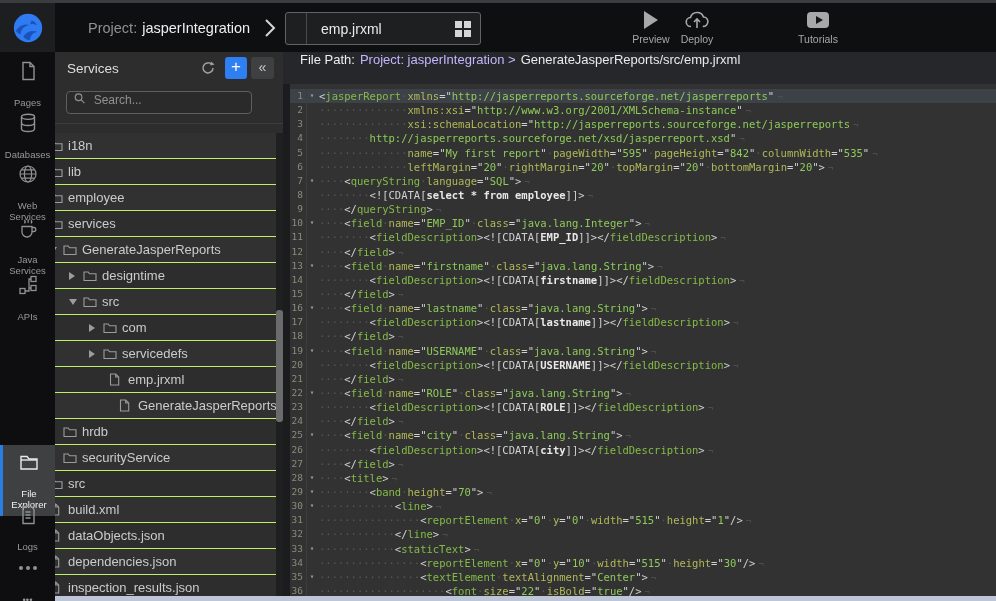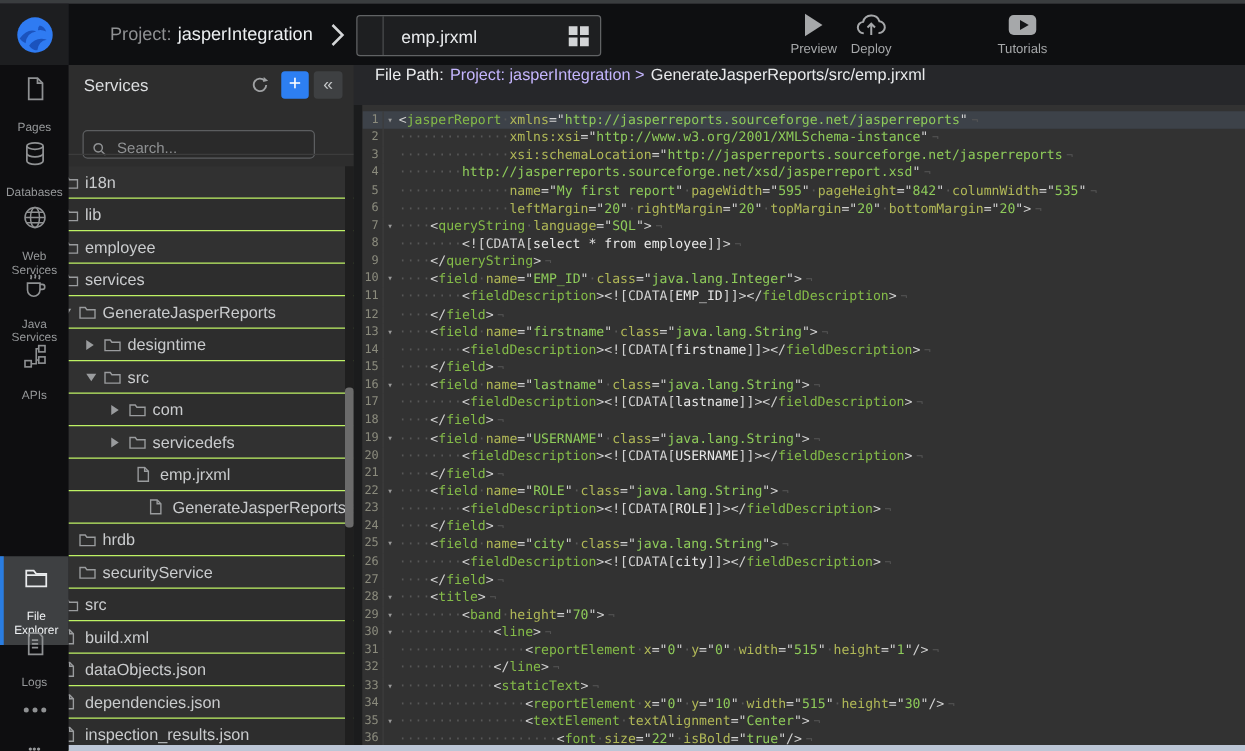--- a/index.html
+++ b/index.html
@@ -37,21 +37,21 @@
   .rail-item svg { stroke:#8f9193; }
   .rail-item.active { background:#3e4042; border-left:3px solid #2a7de1; padding:6px 0; color:#f0f2f4; }
   .rail-item.active svg { stroke:#e9ebed; }
 
   
   .panel { position:absolute; left:55px; top:52px; width:228px; height:549px; background:#2d2d2d; }
   .panel-title { position:absolute; left:12px; top:9px; font-size:13.5px; color:#dcdee0; }
   .refresh-btn { position:absolute; right:65px; top:6px; width:20px; height:20px; display:flex; align-items:center; justify-content:center; cursor:pointer; }
   .add-btn { position:absolute; right:36px; top:5px; width:22px; height:22px; background:#2d7ff2; border-radius:3px; color:#fff; font-size:17px; line-height:20px; text-align:center; cursor:pointer; }
   .collapse-btn { position:absolute; right:9px; top:5px; width:23px; height:22px; background:#3e4042; border-radius:3px; color:#c6c8ca; font-size:14px; line-height:21px; text-align:center; cursor:pointer; }
-  .search-wrap { position:absolute; left:11px; top:52px; width:186px; height:23px; border:1px solid #5c5e60; border-radius:4px; display:flex; align-items:flex-end; padding:0 7px; background:#2a2a2a; }
+  .search-wrap { position:absolute; left:11px; top:39px; width:186px; height:23px; border:1px solid #5c5e60; border-radius:4px; display:flex; align-items:flex-start; padding:0 7px; background:#2a2a2a; }
   .search-wrap input { border:none; outline:none; background:transparent; color:#cfcfcf; font-size:12px; width:100%; margin-left:6px; font-family:"Liberation Sans",sans-serif; }
   .search-wrap input::placeholder { color:#8f9193; }
   .panel-divider { position:absolute; left:0; top:71px; width:228px; height:1px; background:#3c3c3c; }
   .tree { position:absolute; left:0; top:81px; width:228px; height:468px; overflow:hidden; }
   .tree-row { display:flex; align-items:center; height:26px; border-bottom:1px solid #bef264; color:#c9cbcd; font-size:13px; white-space:nowrap; cursor:pointer; margin-left:-12px; padding-left:6px; }
   .tree-row:nth-child(odd) { background:rgba(255,255,255,0.022); }
   .tree-row .slot { width:14px; flex:none; display:flex; align-items:center; }
   .tri-r { width:0; height:0; border-left:6px solid #9a9c9e; border-top:4.5px solid transparent; border-bottom:4.5px solid transparent; }
   .tri-d { width:0; height:0; border-top:6px solid #9a9c9e; border-left:4.5px solid transparent; border-right:4.5px solid transparent; }
   .tree-ic { width:19px; flex:none; display:flex; align-items:center; }
@@ -73,21 +73,21 @@
             font-family:"DejaVu Sans Mono", monospace; font-size:10.5px; padding-top:5px; }
   .code-line { display:flex; height:14.15px; line-height:14.15px; white-space:pre; }
   .code-line.active { background:#3d4249; }
   .ln { width:17px; flex:none; text-align:right; color:#8b8b7d; font-size:9.5px; padding-right:3px; border-right:1px solid #3d3d3d; }
   .fold { width:10px; flex:none; text-align:center; color:#9a9a9a; font-size:7.5px; }
   .codetxt { padding-left:2px; }
   .tok-p { color:#d2d2d2; }
   .tok-t { color:#84bb48; }
   .tok-a { color:#b1b857; }
   .tok-v { color:#8ecb5a; }
-  .tok-c { color:#e8e8e8; }
+  .tok-c { color:#e8e8e8;font-weight:bold; }
   .tok-s { color:#575757; }
   .nl { color:#565656; font-size:9px; padding-left:3px; }
 
   
   .h-scroll { position:absolute; left:55px; top:596px; width:941px; height:5px; background:#bcc6d6; }
 </style>
 </head>
 <body>
 
 <div class="top-strip"></div>

